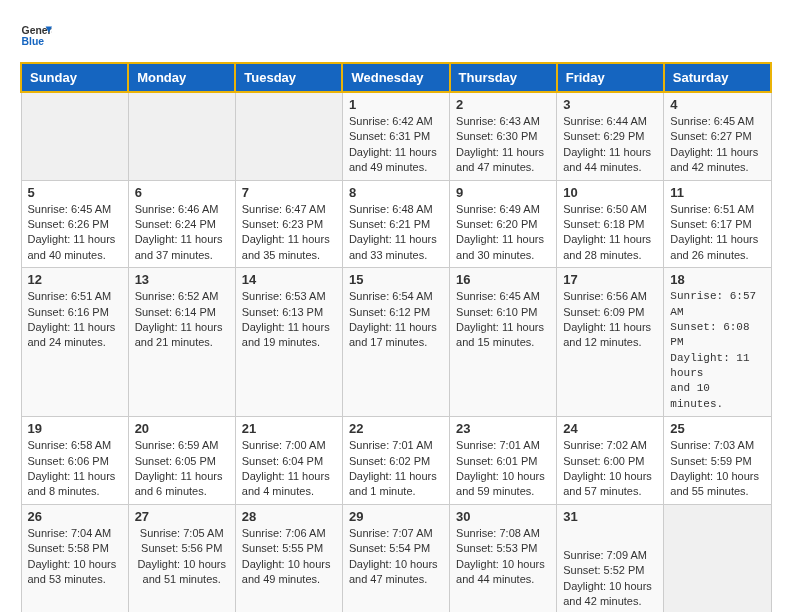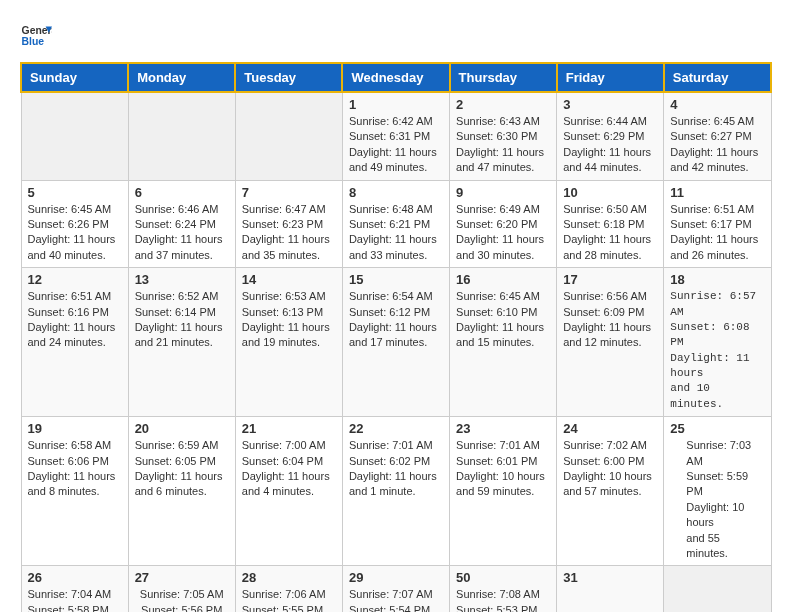--- a/index.html
+++ b/index.html
@@ -280,21 +280,21 @@
         </td>
         <td>
           <span class="day-number">24</span>
           <div class="day-info" style="white-space: pre-line;">Sunrise: 7:02 AM
 Sunset: 6:00 PM
 Daylight: 10 hours
 and 57 minutes.</div>
         </td>
         <td>
           <span class="day-number">25</span>
-          <div class="day-info" style="white-space: pre-line; margin-left: 16px;">Sunrise: 7:03 AM
+          <div class="day-info" style="white-space: pre-line;">Sunrise: 7:03 AM
 Sunset: 5:59 PM
 Daylight: 10 hours
 and 55 minutes.</div>
         </td>
       </tr>
       <tr>
         <td>
           <span class="day-number">26</span>
           <div class="day-info" style="white-space: pre-line;">Sunrise: 7:04 AM
 Sunset: 5:58 PM
@@ -316,21 +316,21 @@
 and 49 minutes.</div>
         </td>
         <td>
           <span class="day-number">29</span>
           <div class="day-info" style="white-space: pre-line;">Sunrise: 7:07 AM
 Sunset: 5:54 PM
 Daylight: 10 hours
 and 47 minutes.</div>
         </td>
         <td>
-          <span class="day-number">50</span>
+          <span class="day-number">30</span>
           <div class="day-info" style="white-space: pre-line;">Sunrise: 7:08 AM
 Sunset: 5:53 PM
 Daylight: 10 hours
 and 44 minutes.</div>
         </td>
         <td>
           <span class="day-number">31</span>
           <div class="day-info" style="white-space: pre-line; margin-top: 24px;">Sunrise: 7:09 AM
 Sunset: 5:52 PM
 Daylight: 10 hours

